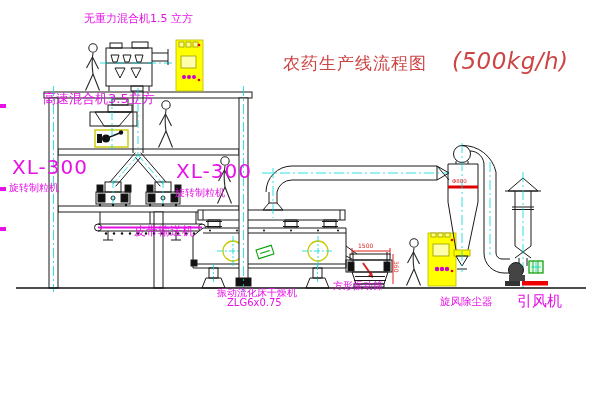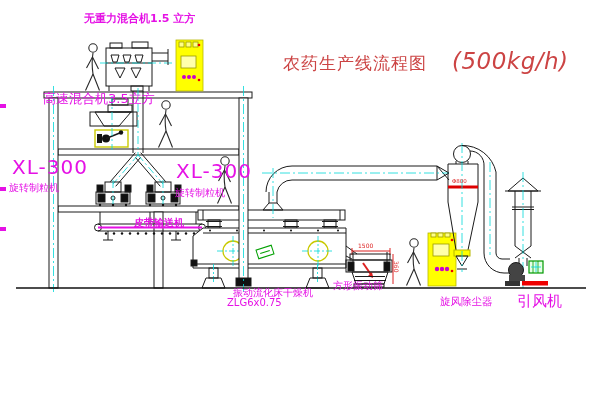--- a/index.html
+++ b/index.html
@@ -308,32 +308,32 @@
     <rect x="0" y="187" width="6" height="4"></rect>
     <rect x="0" y="227" width="6" height="4"></rect>
   </g>
 </svg>
 
 <div class="title" style="left:283px;top:48px;gap:20px;">
   <span class="cn">农药生产线流程图</span>
   <span class="cap">(500kg/h)</span>
 </div>
 
-<div class="lbl" style="left:84px;top:13px;font-size:11px;font-weight:bold;">无重力混合机1.5 立方</div>
+<div class="lbl" style="left:84px;top:13px;font-size:11px;">无重力混合机1.5 立方</div>
 <div class="lbl" style="left:43px;top:92px;font-size:13px;">高速混合机3.5立方</div>
 
 <div class="lbl" style="left:12px;top:157px;font-size:20px;letter-spacing:1px;">XL-300</div>
 <div class="lbl" style="left:9px;top:183px;font-size:10px;">旋转制粒机</div>
 
 <div class="lbl" style="left:176px;top:161px;font-size:20px;letter-spacing:1px;">XL-300</div>
 <div class="lbl" style="left:175px;top:188px;font-size:10px;">旋转制粒机</div>
 
-<div class="lbl" style="left:134px;top:218px;font-size:10px;font-weight:bold;">皮带输送机</div>
-
-<div class="lbl" style="left:233px;top:288px;font-size:10px;">振动流化床干燥机</div>
+<div class="lbl" style="left:134px;top:225px;font-size:12px;">皮带输送机</div>
+
+<div class="lbl" style="left:217px;top:288px;font-size:10px;">振动流化床干燥机</div>
 <div class="lbl" style="left:227px;top:298px;font-size:10px;">ZLG6x0.75</div>
 
 <div class="lbl" style="left:333px;top:281px;font-size:10px;text-align:right;">方形振动筛</div>
 
 <div class="lbl" style="left:420px;top:296px;font-size:10.5px;margin-left:20px;">旋风除尘器</div>
 <div class="lbl" style="left:517px;top:294px;font-size:15px;">引风机</div>
 
 <div class="dim" style="left:358px;top:243px;font-size:6px;">1500</div>
 <div class="dim vert" style="left:399px;top:261px;font-size:6px;">360</div>
 <div class="dim" style="left:452px;top:179px;font-size:5.5px;">Φ800</div>

